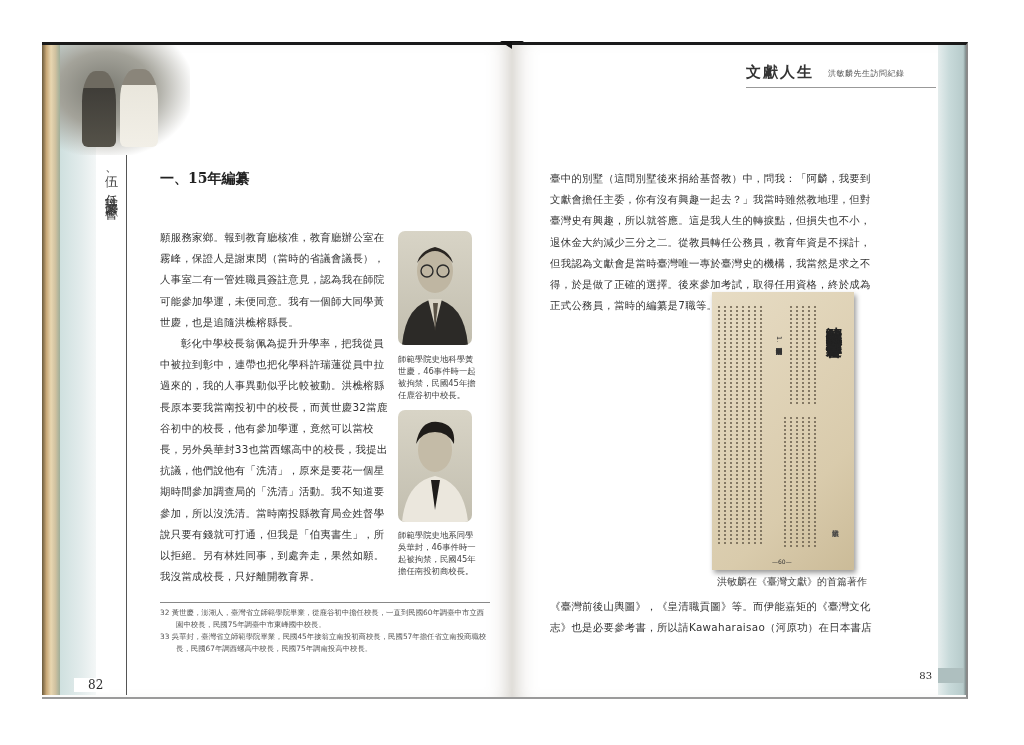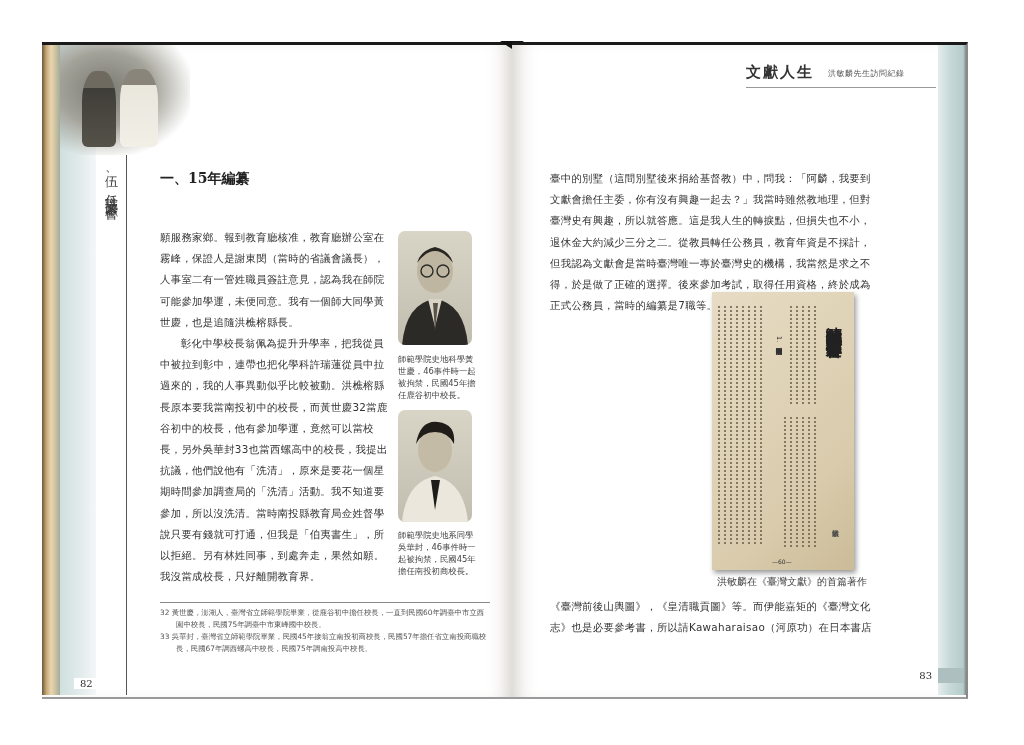--- a/index.html
+++ b/index.html
@@ -32,21 +32,21 @@
   .photo-header {
     position:absolute; left:18px; top:0; width:130px; height:110px;
     background:radial-gradient(ellipse at 35% 40%, #7a7a72 0%, #a4a39a 40%, rgba(255,255,255,0) 75%);
   }
   .photo-person { position:absolute; border-radius:40% 40% 6px 6px; }
   .chapter-vertical {
     position:absolute; left:58px; top:120px; width:20px;
     writing-mode:vertical-rl; font-size:13px; letter-spacing:3px; color:#333;
   }
   .chapter-rule { position:absolute; left:84px; top:110px; width:1px; height:540px; background:#555; }
-  .page-num-left { position:absolute; left:32px; top:633px; font-size:10px; background:#fff; padding:0 6px 0 6px; font-family:"DejaVu Serif", serif; }
+  .page-num-left { position:absolute; left:32px; top:633px; font-size:12px; background:#fff; padding:0 6px 0 14px; font-family:"DejaVu Serif", serif; }
   .section-title { position:absolute; left:118px; top:125px; font-size:14px; font-family:"DejaVu Serif", serif; font-weight:bold; color:#222; }
   .body-text { font-size:10.4px; line-height:21.2px; color:#333; letter-spacing:0.3px; }
   .para-left-full { position:absolute; left:118px; top:140px; width:318px; }
   .para-left-narrow { position:absolute; left:118px; top:182px; width:228px; }
   .indent { text-indent:2em; margin:0; }
   .np { margin:0; }
   .portrait {
     position:absolute; width:74px; border-radius:7px; overflow:hidden;
     background:linear-gradient(180deg,#d8d4c6,#c2beaf);
   }

